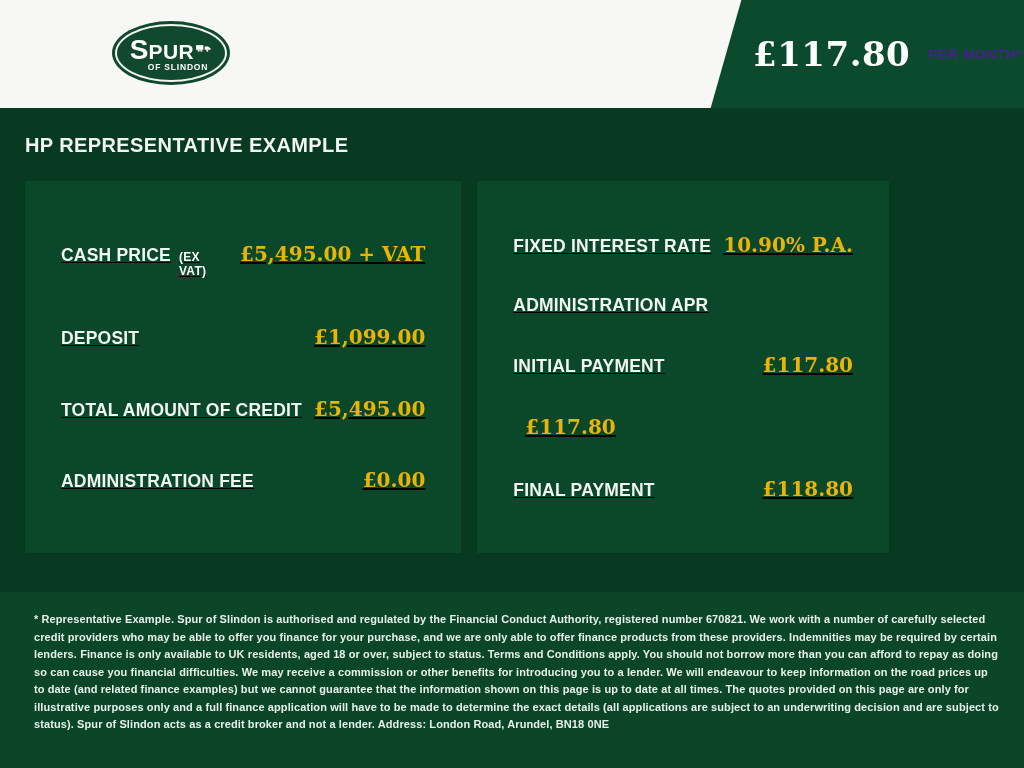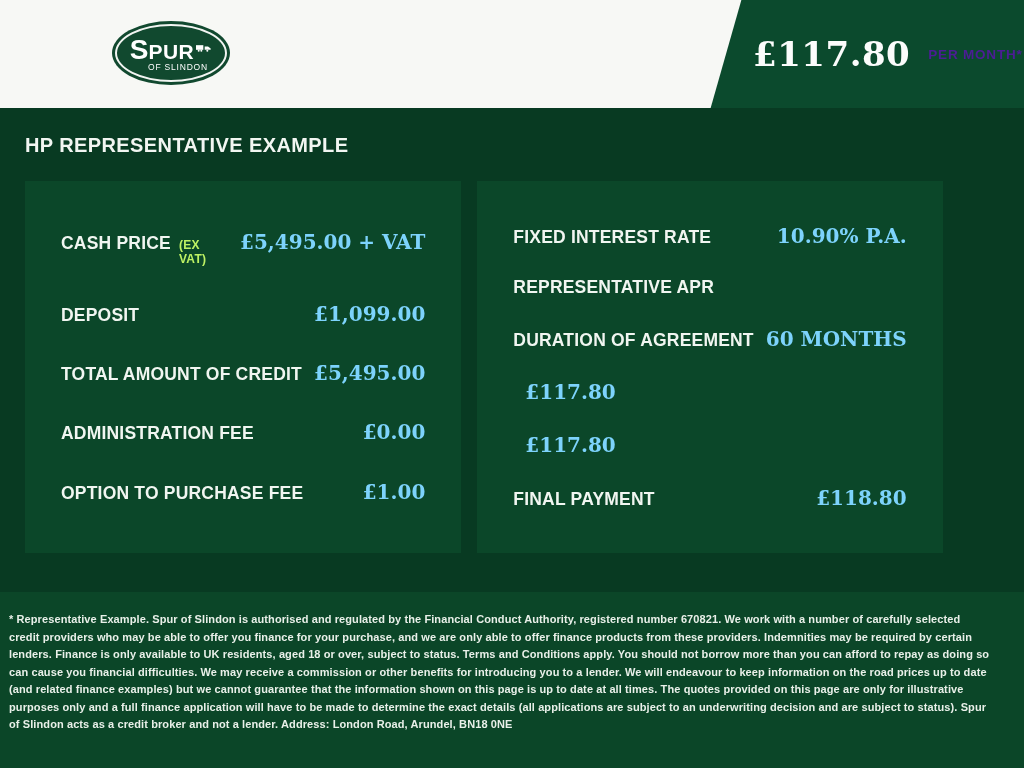--- a/index.html
+++ b/index.html
@@ -37,53 +37,53 @@
     border-radius:50%;pointer-events:none;
   }
   .logo-line1{
     display:flex;align-items:baseline;color:#ffffff;font-weight:bold;
     line-height:1;margin-top:2px;
   }
   .logo-s{font-size:28px;}
   .logo-pur{font-size:21px;letter-spacing:0.5px;}
   .truck-icon{margin-left:2px;align-self:center;margin-top:-6px;}
   .logo-line2{
-    color:#ffffff;font-weight:normal;font-size:8.5px;letter-spacing:0.8px;
+    color:#ffffff;font-weight:bold;font-size:8.5px;letter-spacing:0.8px;
     margin-top:-1px;margin-left:14px;line-height:1;
   }
   
   .main{width:824px;height:484px;background:#083a22;box-sizing:border-box;}
   .section-title{
     margin:0;padding:26px 0 0 25px;
     font-size:20px;font-weight:bold;color:#f2f6f2;letter-spacing:0.4px;
   }
   .panels{display:flex;gap:16px;margin:24px 24px 0 25px;height:372px;}
   .panel{
     flex:1;background:#0b4729;box-sizing:border-box;
     display:flex;flex-direction:column;justify-content:space-evenly;
     padding:14px 36px;
   }
-  .row{display:flex;justify-content:space-between;align-items:baseline;}
+  .row{display:flex;justify-content:space-between;align-items:baseline;text-decoration:underline;}
   .label-group{display:flex;align-items:baseline;}
   .row-label{
     font-weight:bold;font-size:17.5px;color:#f1f6f1;letter-spacing:0.2px;
     white-space:nowrap;
   }
   .row-sublabel{
-    font-weight:bold;font-size:12px;color:#bef264;margin-left:8px;
+    font-weight:bold;font-size:12px;color:#ffffff;margin-left:8px;
     letter-spacing:0.3px;
   }
   .row-value{
     font-family:"DejaVu Serif", serif;font-weight:bold;
-    font-size:20px;color:#7dd3fc;white-space:nowrap;margin-left:12px;
+    font-size:20px;color:#eab308;white-space:nowrap;margin-left:12px;
   }
   
   .footer{
     width:1024px;height:176px;background:#0b4628;box-sizing:border-box;
-    padding:19px 24px 0 9px;
+    padding:19px 24px 0 34px;
   }
   .disclaimer{
     margin:0;max-width:982px;
     font-size:11px;font-weight:bold;color:#e9f0e9;
     line-height:17.5px;letter-spacing:0.1px;
   }
 </style>
 </head>
 <body>
 
@@ -130,39 +130,32 @@
         <span class="row-value">£1,099.00</span>
       </div>
       <div class="row">
         <span class="row-label">TOTAL AMOUNT OF CREDIT</span>
         <span class="row-value">£5,495.00</span>
       </div>
       <div class="row">
         <span class="row-label">ADMINISTRATION FEE</span>
         <span class="row-value">£0.00</span>
       </div>
-      <div class="row">
-        <span class="row-label">OPTION TO PURCHASE FEE</span>
-        <span class="row-value">£1.00</span>
-      </div>
     </div>
 
     <div class="panel">
       <div class="row">
         <span class="row-label">FIXED INTEREST RATE</span>
         <span class="row-value">10.90% P.A.</span>
       </div>
       <div class="row">
-        <span class="row-label">REPRESENTATIVE APR</span>
+        <span class="row-label">ADMINISTRATION APR</span>
       </div>
       <div class="row">
-        <span class="row-label">DURATION OF AGREEMENT</span>
-        <span class="row-value">60 MONTHS</span>
-      </div>
-      <div class="row">
+        <span class="row-label">INITIAL PAYMENT</span>
         <span class="row-value">£117.80</span>
       </div>
       <div class="row">
         <span class="row-value">£117.80</span>
       </div>
       <div class="row">
         <span class="row-label">FINAL PAYMENT</span>
         <span class="row-value">£118.80</span>
       </div>
     </div>

